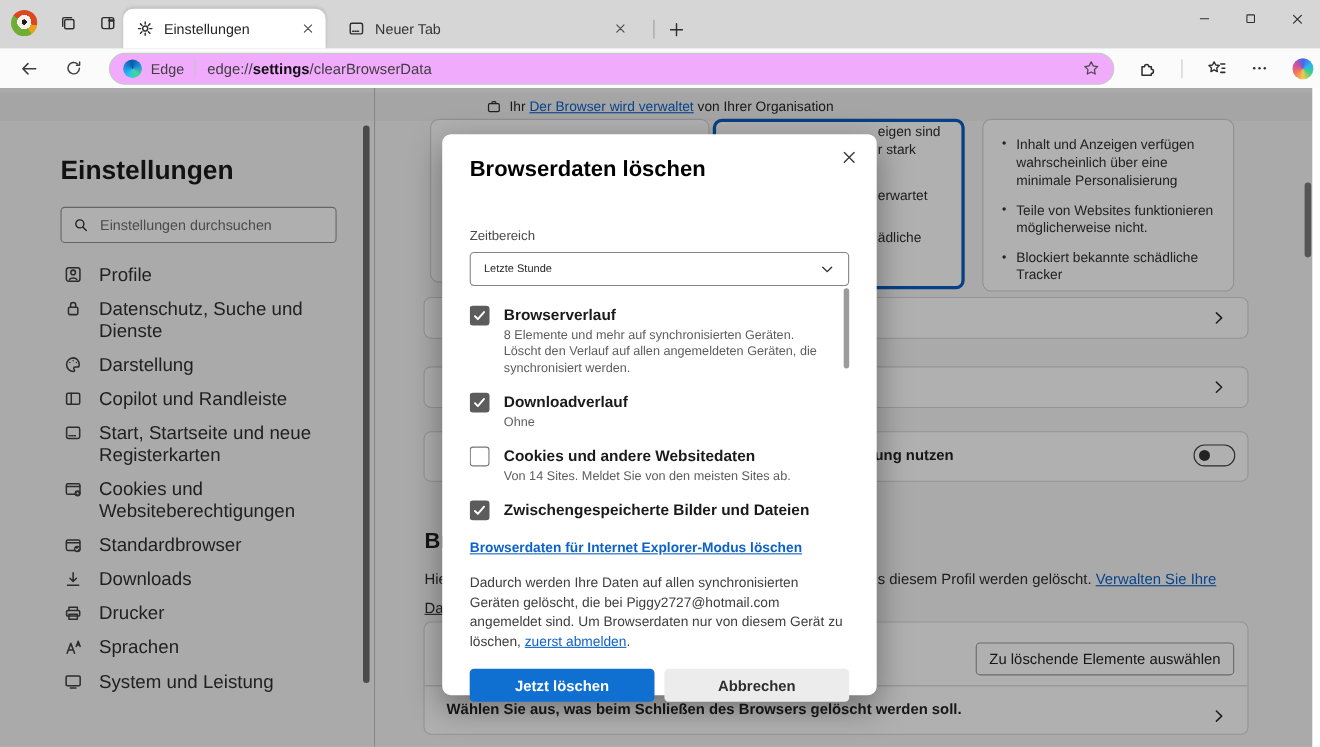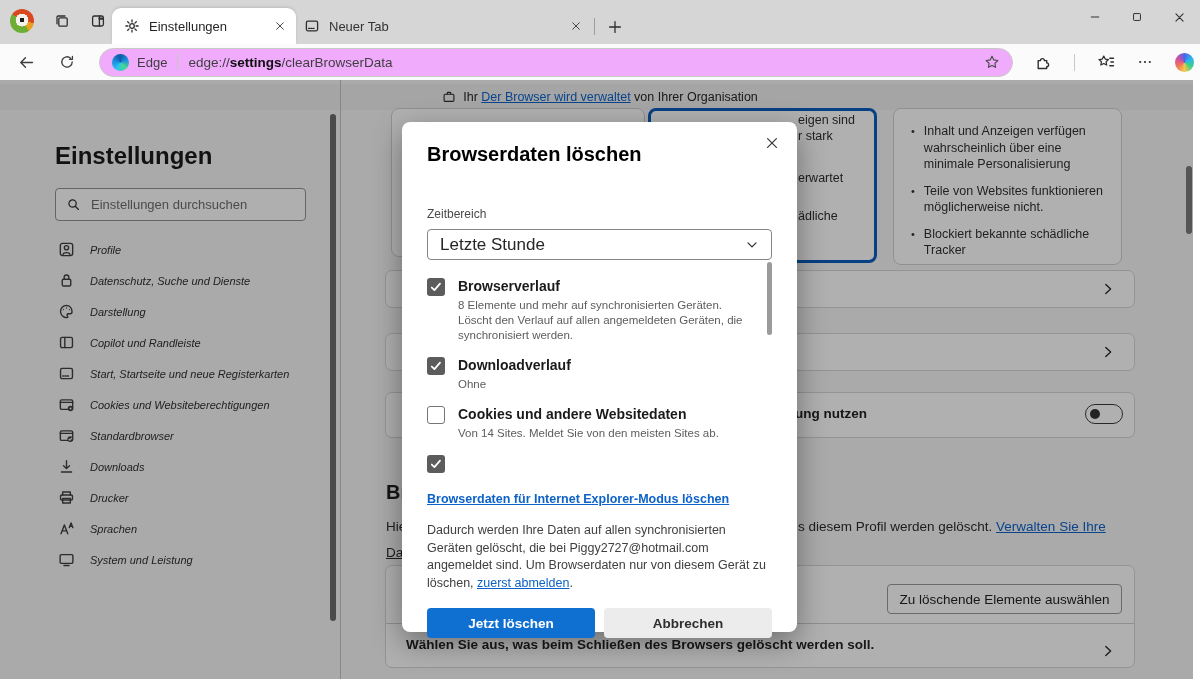--- a/index.html
+++ b/index.html
@@ -13,21 +13,21 @@
   .app-ic { width:24px; height:24px; border-radius:50%;
     background:
       radial-gradient(circle at 50% 46%, #1c1c1c 0 13%, #f4f1ea 14% 36%, rgba(0,0,0,0) 37%),
       conic-gradient(#d9481f 0 100deg, #e9a11d 100deg 145deg, #6fae35 145deg 305deg, #d9481f 305deg);
     display:inline-block; }
   .glyph { color:#2e2e2e; display:inline-flex; }
   .tabs { position:absolute; left:112px; bottom:0; height:36px; display:flex; align-items:flex-end; }
   .tab { height:36px; display:flex; align-items:center; font-size:13px; color:#252525; }
   .tab.active { width:184px; background:#fff; border-radius:9px 9px 0 0; padding:0 10px 0 12px;
     box-shadow:0 -1px 3px rgba(0,0,0,.12); }
-  .tab.inactive { width:294px; padding:0 8px; color:#333; }
+  .tab.inactive { width:294px; padding:0 20px; color:#333; }
   .tab .tlabel { margin-left:9px; white-space:nowrap; overflow:hidden; }
   .tab .tclose { margin-left:auto; display:inline-flex; color:#444; }
   .tab-div { width:1px; height:17px; background:#9e9e9e; margin:0 4px 9px 4px; }
   .newtab { display:inline-flex; margin:0 0 9px 8px; color:#2e2e2e; }
   .winctl { position:absolute; right:0; top:0; display:flex; }
   .winctl span { width:42px; height:34px; display:flex; align-items:center; justify-content:center; color:#2c2c2c; }
 
   
   .toolbar { position:relative; height:36px; background:#fbfbfb; display:flex; align-items:center; padding:0 12px 0 18px; }
   .nav-ic { display:inline-flex; color:#3c3c3c; margin-right:24px; }
@@ -54,21 +54,21 @@
   
   .sb-title { position:absolute; left:55px; top:62px; font-size:24px; font-weight:600; color:#1b1b1b; }
   .sb-search { position:absolute; left:55px; top:108px; width:251px; height:33px; background:#fbfbfb;
     border:1px solid #919191; border-radius:4px; display:flex; align-items:center; padding:0 10px; gap:10px; }
   .sb-search input { border:none; outline:none; background:transparent; font-size:13px; color:#444;
     width:190px; font-family:"Liberation Sans",sans-serif; }
   .sb-search input::placeholder { color:#6d6d6d; }
   .snav { position:absolute; left:58px; top:160px; width:252px; }
   .sitem { display:flex; gap:15px; margin-bottom:11px; align-items:flex-start; color:#2f2f2f; }
   .sicon { display:inline-flex; color:#3f3f3f; margin-top:1px; }
-  .slabel { font-size:11px; line-height:20px; width:215px;font-style:italic; }
+  .slabel { font-size:17px; line-height:20px; width:215px; }
   .sb-scroll { position:absolute; left:330px; top:34px; width:6px; height:507px; background:#6b6b6b; border-radius:3px; }
   .sb-div { position:absolute; left:340px; top:0; width:1px; height:599px; background:#c2c2c2; }
 
   
   .card { position:absolute; background:#fdfdfd; border:1px solid #cfcfcf; border-radius:8px; }
   .card.sel { border:3px solid #0b5cbd; }
   .frag { position:absolute; font-size:12.5px; color:#2e2e2e; white-space:nowrap; }
   .bullets { padding:14px 12px 0 17px; }
   .bullets .bi { display:flex; gap:9px; margin-bottom:10px; }
   .bullets .dot { font-size:11px; color:#2f2f2f; line-height:17px; }
@@ -92,21 +92,21 @@
   .pg-track { position:absolute; right:0; top:0; width:7px; height:599px; background:#fff; z-index:12; }
   .pg-thumb { position:absolute; left:1186px; top:86px; width:6px; height:68px; background:#555; border-radius:3px; z-index:12; }
 
   
   .dialog { position:absolute; left:402px; top:42px; width:395px; height:510px; background:#fff;
     border-radius:8px; box-shadow:0 10px 30px rgba(0,0,0,.38); z-index:20; padding:0 25px; }
   .dlg-close { position:absolute; right:17px; top:13px; color:#3d3d3d; display:inline-flex; }
   .dlg-title { margin-top:21px; font-size:20px; font-weight:700; color:#000000; }
   .dlg-lab { display:block; margin-top:41px; font-size:12px; color:#494949; }
   .dselect { margin-top:8px; width:345px; height:31px; border:1px solid #858585; border-radius:4px;
-    display:flex; align-items:center; padding:0 12px; font-size:17px; color:#262626; }
+    display:flex; align-items:center; padding:0 12px; font-size:10px; color:#262626; }
   .dselect .sv { flex:1; }
   .dlist { margin-top:17px; height:212px; overflow:hidden; }
   .ditem { display:flex; gap:13px; margin-bottom:13px; }
   .cb { width:18px; height:18px; border-radius:3px; flex:0 0 18px; margin-top:1px;
     display:flex; align-items:center; justify-content:center; }
   .cb.on { background:#5c5c5c; }
   .cb.off { background:#fff; border:1px solid #767676; }
   .dlabel { font-size:14px; font-weight:700; color:#1a1a1a; line-height:18px; }
   .ddesc { margin-top:3px; font-size:11.5px; line-height:15px; color:#5d5d5d; width:300px; }
   .dscroll { position:absolute; right:25px; top:140px; width:5px; height:73px; background:#9b9b9b; border-radius:3px; }
@@ -486,20 +486,23 @@
               <div class="dlabel">Cookies und andere Websitedaten</div>
               <div class="ddesc">Von 14 Sites. Meldet Sie von den meisten Sites ab.</div>
             </div>
           </div>
           <div class="ditem">
             <span class="cb on">
               <svg width="14" height="14" viewBox="0 0 16 16" fill="none" stroke="currentColor" stroke-width="1.3" stroke-linecap="round" stroke-linejoin="round">
                 <path d="M3.2 8.6l3 3 6.4-7.4" stroke="#fff" stroke-width="2"></path>
               </svg>
             </span>
+            <div class="dtext">
+              <div class="dlabel">Zwischengespeicherte Bilder und Dateien</div>
+            </div>
           </div>
         </div>
       <div class="dscroll"></div>
       <a href="#" class="ie-link">Browserdaten für Internet Explorer-Modus löschen</a>
       <p class="note"><span>Dadurch werden Ihre Daten auf allen synchronisierten Geräten gelöscht, die bei Piggy2727@hotmail.com angemeldet sind. Um Browserdaten nur von diesem Gerät zu löschen, </span><a href="#">zuerst abmelden</a><span>.</span></p>
       <div class="dlg-btns">
         <button class="btn primary" style="background: rgb(16, 112, 210);">Jetzt löschen</button>
         <button class="btn secondary">Abbrechen</button>
       </div>
     </div>

